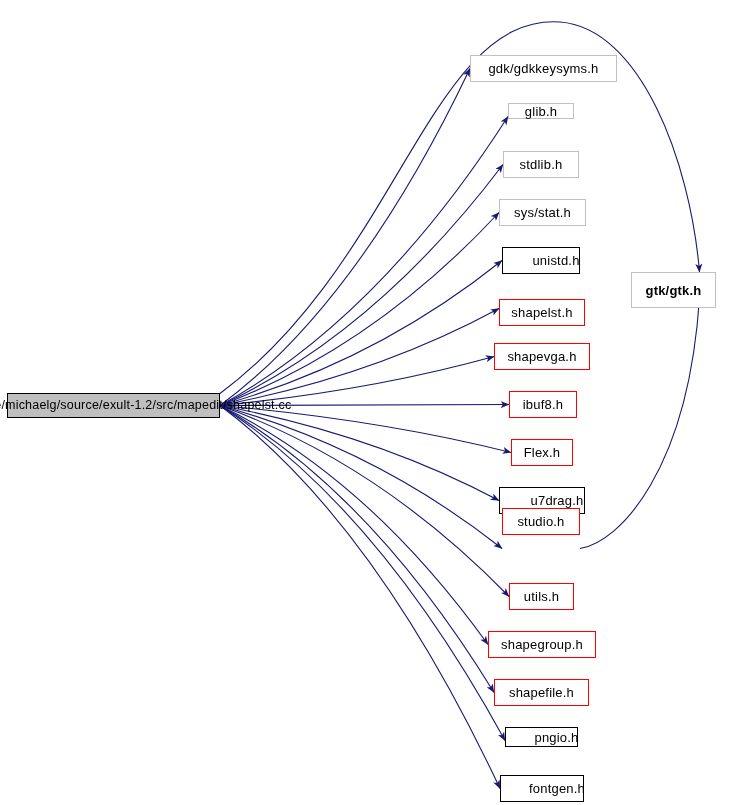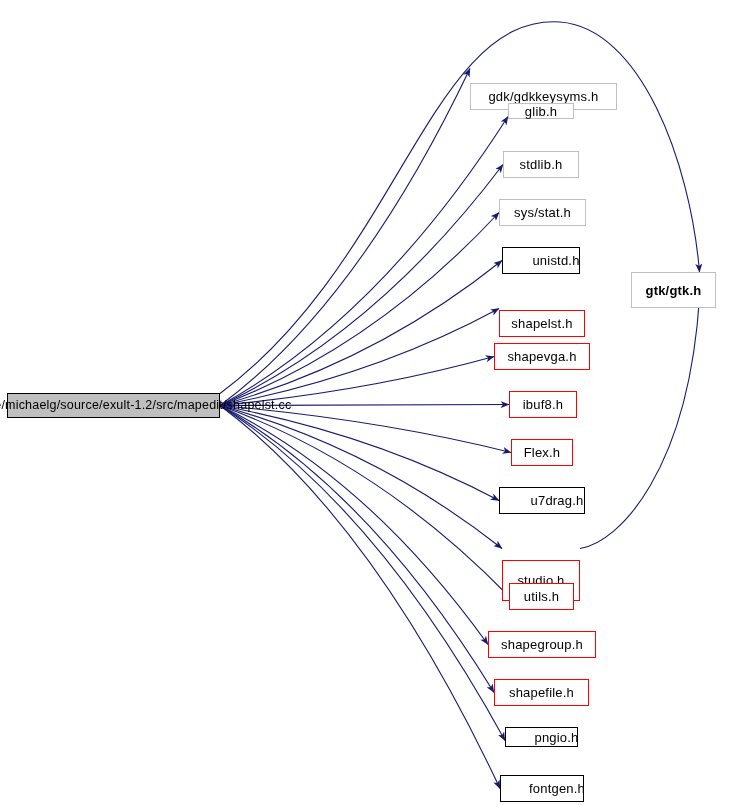--- a/index.html
+++ b/index.html
@@ -84,51 +84,51 @@
         <path d="M 220 405.5 Q 374 520.4 500 788.5" marker-end="url(#arrowhead)"></path>
         <path d="M 220 393.5 C 400 260, 430 14, 560 22 C 640 28, 690 160, 699.5 272" marker-end="url(#arrowhead)"></path>
         <path d="M 580 548.5 C 620 542, 688 470, 699.5 298" marker-end="url(#arrowhead)"></path>
       </g>
   </svg>
 
   <div id="node-layer">
       <div class="graph-node border-black root" style="left: 7px; top: 393px; width: 213px; height: 25px; background: rgb(191, 191, 191);">
         <span class="node-label">/home/michaelg/source/exult-1.2/src/mapedit/shapelst.cc</span>
       </div>
-      <div class="graph-node border-gray" style="left: 470px; top: 55px; width: 147px; height: 27px; margin-top: 28px;">
+      <div class="graph-node border-gray" style="left: 470px; top: 55px; width: 147px; height: 27px;">
         <span class="node-label">gdk/gdkkeysyms.h</span>
       </div>
       <div class="graph-node border-gray" style="left: 508px; top: 103px; width: 66px; height: 16px;">
         <span class="node-label">glib.h</span>
       </div>
       <div class="graph-node border-gray" style="left: 503px; top: 151px; width: 76px; height: 27px;">
         <span class="node-label">stdlib.h</span>
       </div>
       <div class="graph-node border-gray" style="left: 499px; top: 199px; width: 87px; height: 27px;">
         <span class="node-label">sys/stat.h</span>
       </div>
       <div class="graph-node border-black" style="left: 502px; top: 247px; width: 78px; height: 27px;">
         <span class="node-label">unistd.h</span>
       </div>
-      <div class="graph-node border-red" style="left: 499px; top: 310px; width: 86px; height: 27px;">
+      <div class="graph-node border-red" style="left: 499px; top: 299px; width: 86px; height: 27px;">
         <span class="node-label">shapelst.h</span>
       </div>
       <div class="graph-node border-red" style="left: 494px; top: 343px; width: 96px; height: 27px;">
         <span class="node-label">shapevga.h</span>
       </div>
       <div class="graph-node border-red" style="left: 509px; top: 391px; width: 68px; height: 27px;">
         <span class="node-label">ibuf8.h</span>
       </div>
       <div class="graph-node border-red" style="left: 511px; top: 439px; width: 62px; height: 27px;">
         <span class="node-label">Flex.h</span>
       </div>
       <div class="graph-node border-black" style="left: 499px; top: 487px; width: 86px; height: 27px; text-align: right;">
         <span class="node-label">u7drag.h</span>
       </div>
-      <div class="graph-node border-red" style="left: 502px; top: 560px; width: 78px; height: 41px;">
+      <div class="graph-node border-red" style="left: 502px; top: 508px; width: 78px; height: 27px;">
         <span class="node-label">studio.h</span>
       </div>
       <div class="graph-node border-red" style="left: 509px; top: 583px; width: 65px; height: 27px; justify-content: center;">
         <span class="node-label">utils.h</span>
       </div>
       <div class="graph-node border-red" style="left: 488px; top: 631px; width: 108px; height: 27px;">
         <span class="node-label">shapegroup.h</span>
       </div>
       <div class="graph-node border-red" style="left: 494px; top: 679px; width: 95px; height: 27px;">
         <span class="node-label">shapefile.h</span>

